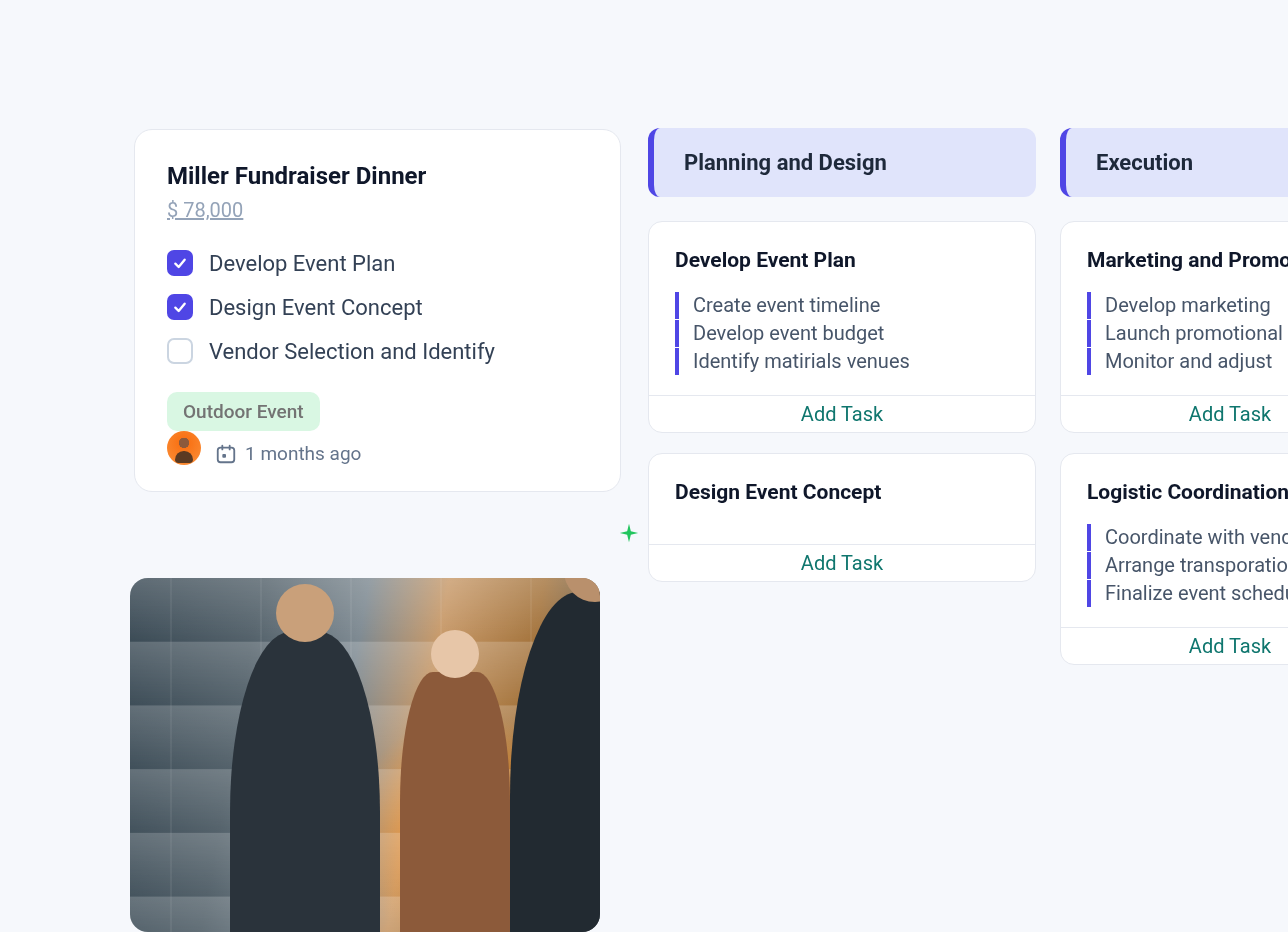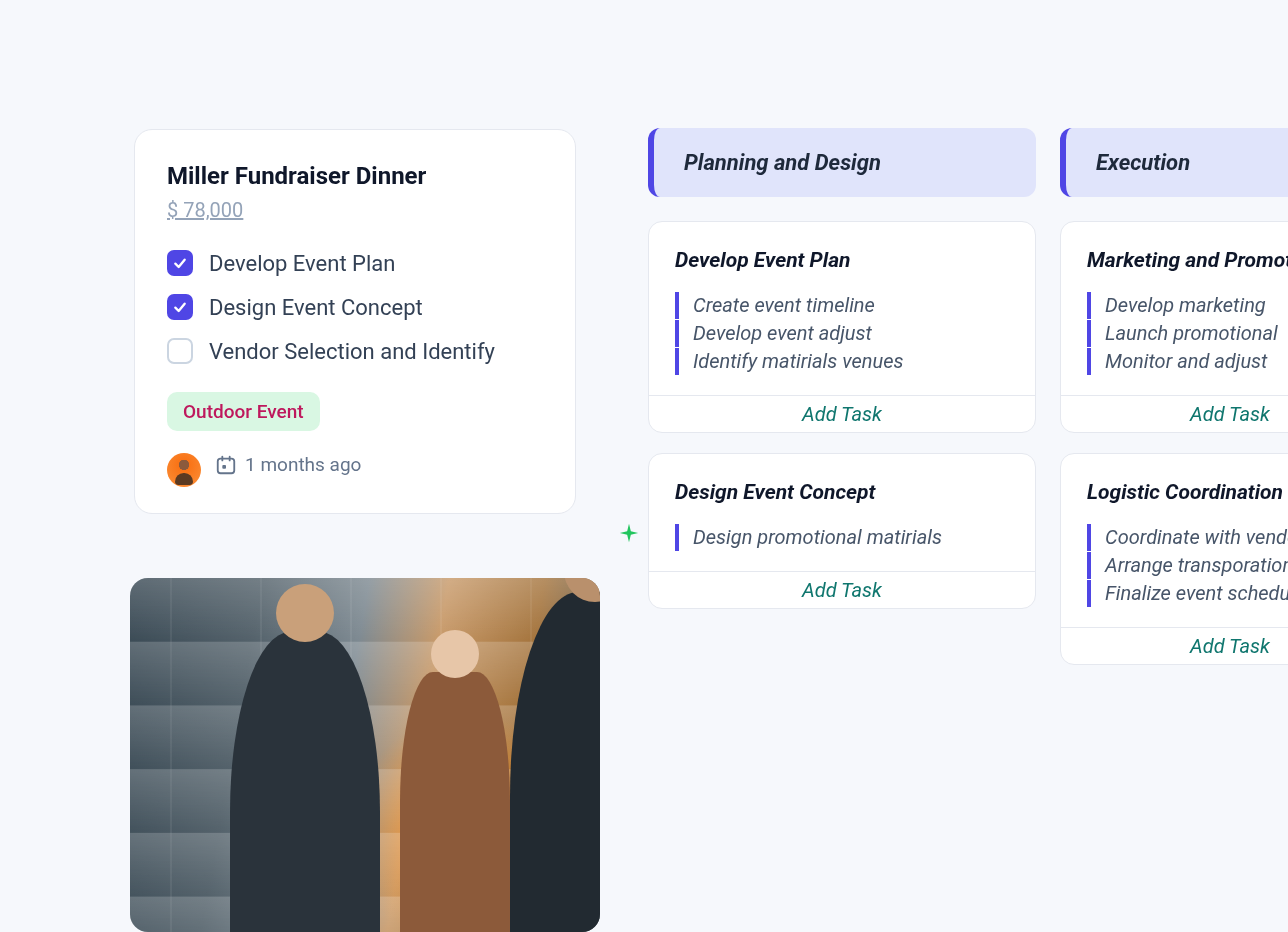--- a/index.html
+++ b/index.html
@@ -16,21 +16,21 @@
     inset: 0;
     background: #f6f8fc;
     border-bottom-left-radius: 120px;
   }
 
   
   .event-card {
     position: absolute;
     left: 134px;
     top: 129px;
-    width: 442px;
+    width: 487px;
     background: #fff;
     border: 1px solid #e5e8ef;
     border-radius: 18px;
     padding: 32px 32px 26px 32px;
   }
   .event-title {
     font-size: 24px;
     font-weight: 700;
     color: #0f172a;
     margin-bottom: 8px;
@@ -49,28 +49,27 @@
     display: flex; align-items: center; justify-content: center;
     flex-shrink: 0;
   }
   .checkbox.checked { background: #4f46e5; }
   .checkbox.unchecked { border: 2px solid #cbd5e1; background: #fff; }
   .checkbox svg { width: 16px; height: 16px; }
   .check-label { font-size: 22px; color: #334155; }
   .tag {
     display: inline-block;
     background: #d9f7e3;
-    color: #be185d;
+    color: #737373;
     font-size: 19px;
     font-weight: 500;
     padding: 8px 16px;
     border-radius: 10px;
-    margin-bottom: 22px;
-  }
-  .meta-row { display: flex; align-items: flex-start; gap: 14px; }
+  }
+  .meta-row { display: flex; align-items: flex-end; gap: 14px; }
   .avatar {
     width: 34px; height: 34px; border-radius: 50%;
     background: radial-gradient(circle at 50% 35%, #8b5a3c 0%, #8b5a3c 18%, #f97316 19%, #fb923c 100%);
     position: relative;
     flex-shrink: 0;
   }
   .avatar::after{
     content:""; position:absolute; left:50%; top:58%; transform:translateX(-50%);
     width:18px; height:12px; background:#5b3a22; border-radius:10px 10px 4px 4px;
   }
@@ -111,21 +110,20 @@
     position: absolute;
     left: 618px; top: 522px;
     width: 22px; height: 22px;
     color: #22c55e;
   }
 
   
   .column {
     position: absolute;
     width: 388px;
-    font-style: italic;
   }
   .col-planning { left: 648px; top: 128px; }
   .col-execution { left: 1060px; top: 128px; width: 340px; }
   .col-header {
     background: #e0e4fb;
     border-left: 6px solid #4f46e5;
     border-radius: 12px;
     padding: 22px 30px;
     font-size: 22px;
     font-weight: 700;
@@ -221,32 +219,31 @@
   </svg>
 
   <div class="column col-planning">
     <div class="col-header">Planning and Design</div>
 
     <div class="task-card">
       <div class="task-card-body">
         <div class="task-title">Develop Event Plan</div>
         <div class="subtasks">
           <div class="subtask">Create event timeline</div>
-          <div class="subtask">Develop event adjust</div>
+          <div class="subtask">Develop event budget</div>
           <div class="subtask">Identify matirials venues</div>
         </div>
       </div>
       <div class="task-footer">Add Task</div>
     </div>
 
     <div class="task-card">
       <div class="task-card-body">
         <div class="task-title">Design Event Concept</div>
         <div class="subtasks">
-          <div class="subtask">Design promotional matirials</div>
         </div>
       </div>
       <div class="task-footer">Add Task</div>
     </div>
   </div>
 
   <div class="column col-execution">
     <div class="col-header">Execution</div>
 
     <div class="task-card">

